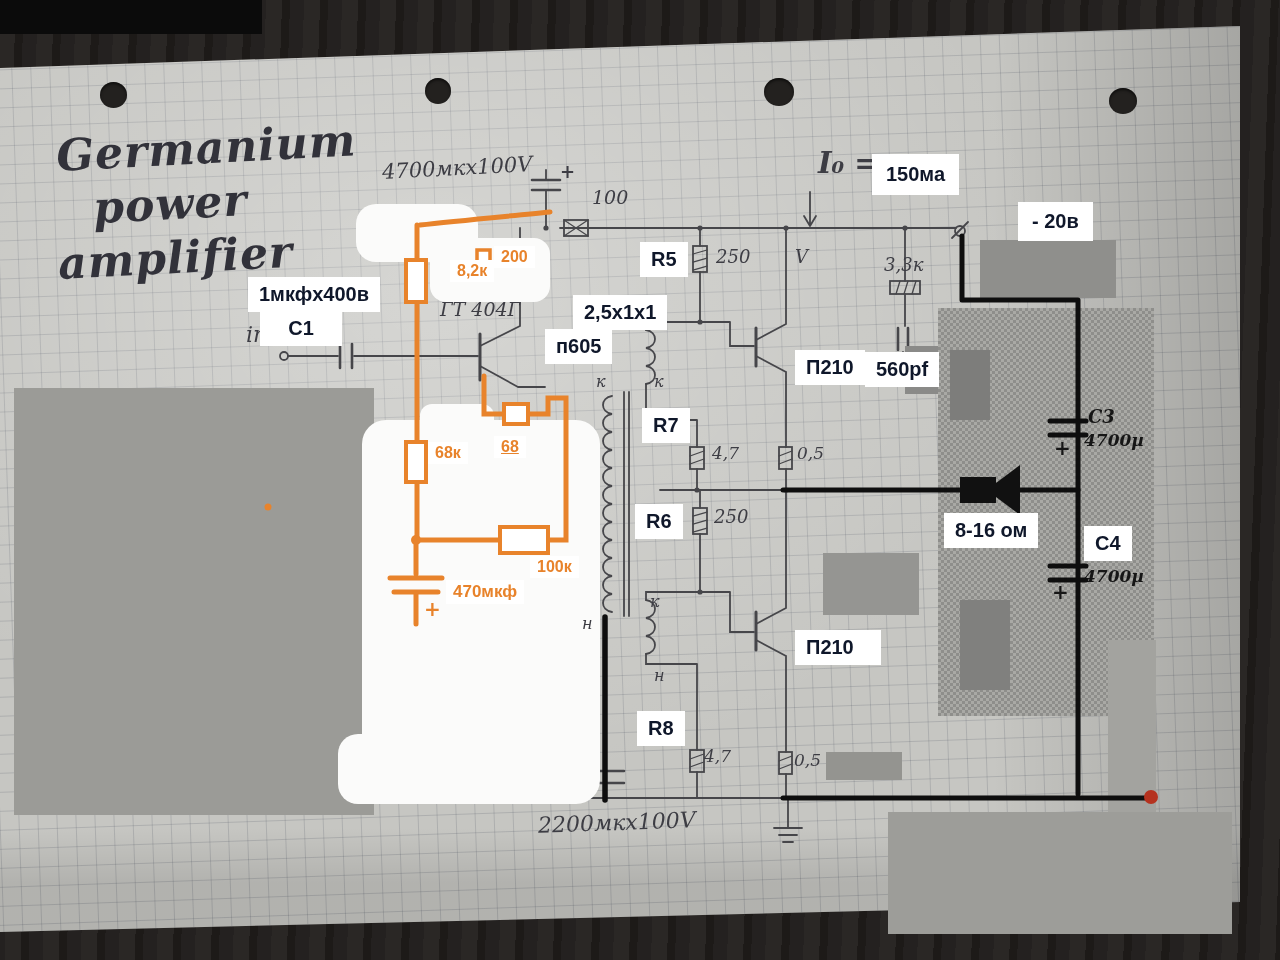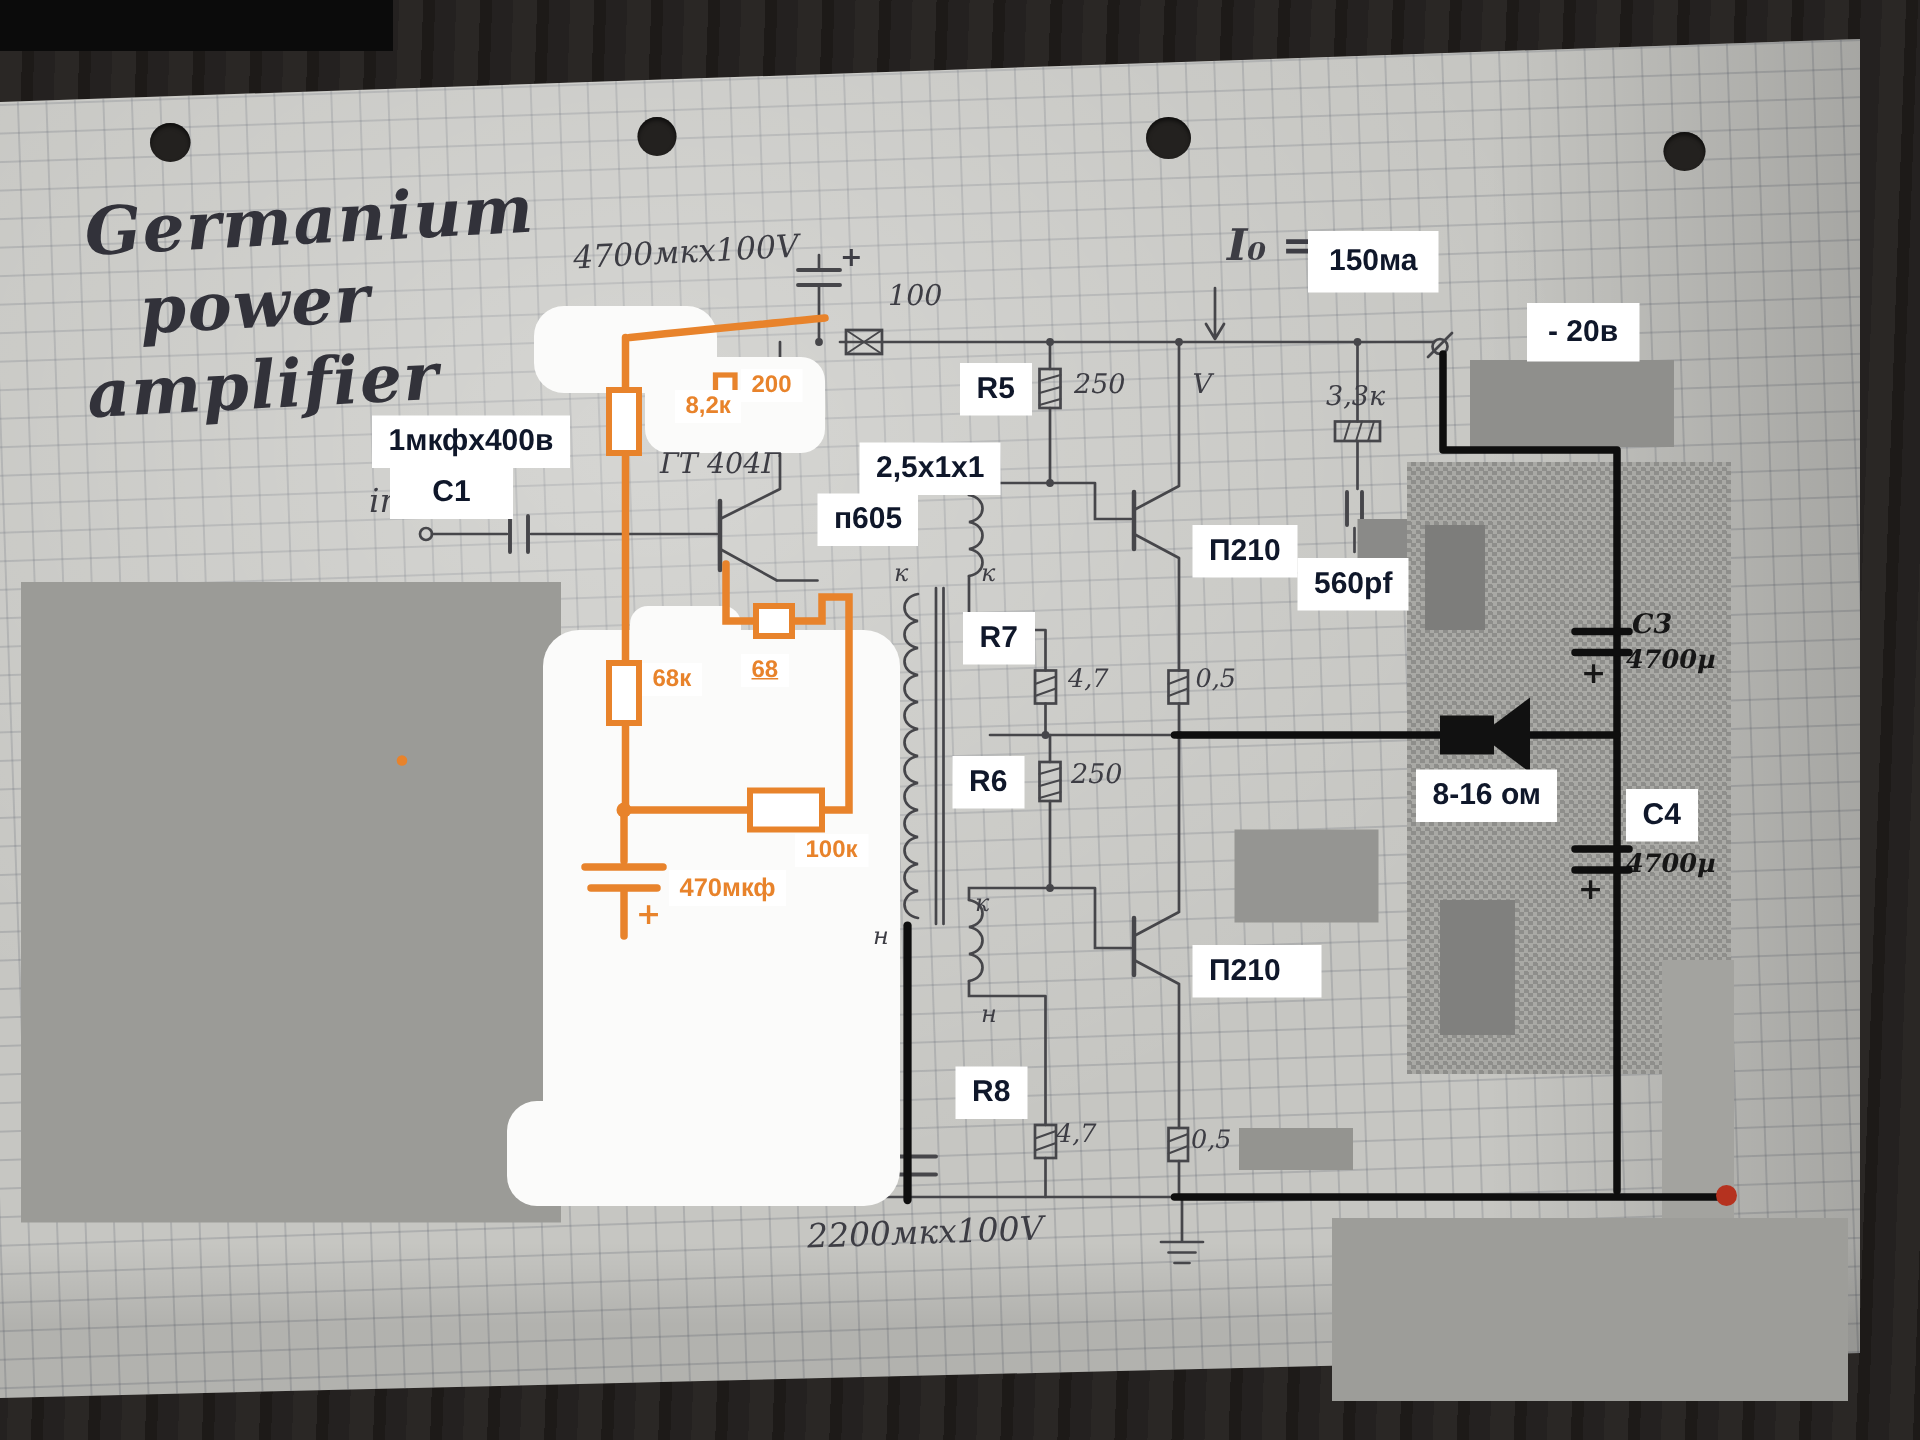--- a/index.html
+++ b/index.html
@@ -230,21 +230,21 @@
   <span class="hw" style="left:424px;top:597px;font-size:20px;font-weight:700;color:#e8832b;z-index:8;">+</span>
 
   <div class="box" style="left:872px;top:154px;padding:9px 14px;">150ма</div>
   <div class="box" style="left:1018px;top:202px;padding:8px 14px;">- 20в</div>
   <div class="box" style="left:248px;top:277px;">1мкфх400в</div>
   <div class="box" style="left:260px;top:311px;width:60px;text-align:center;">C1</div>
   <div class="box" style="left:640px;top:242px;">R5</div>
   <div class="box" style="left:573px;top:295px;">2,5х1х1</div>
   <div class="box" style="left:545px;top:329px;">п605</div>
   <div class="box" style="left:795px;top:350px;">П210</div>
-  <div class="box" style="left:865px;top:372px;">560pf</div>
+  <div class="box" style="left:865px;top:352px;">560pf</div>
   <div class="box" style="left:642px;top:408px;">R7</div>
   <div class="box" style="left:635px;top:504px;">R6</div>
   <div class="box" style="left:944px;top:513px;">8-16 ом</div>
   <div class="box" style="left:1084px;top:526px;">C4</div>
   <div class="box" style="left:795px;top:630px;width:64px;">П210</div>
   <div class="box" style="left:637px;top:711px;">R8</div>
 
   <span class="ow" style="left:430px;top:260px;margin-left:20px;">8,2к</span>
   <span class="ow" style="left:494px;top:246px;">200</span>
   <span class="ow" style="left:428px;top:442px;">68к</span>

